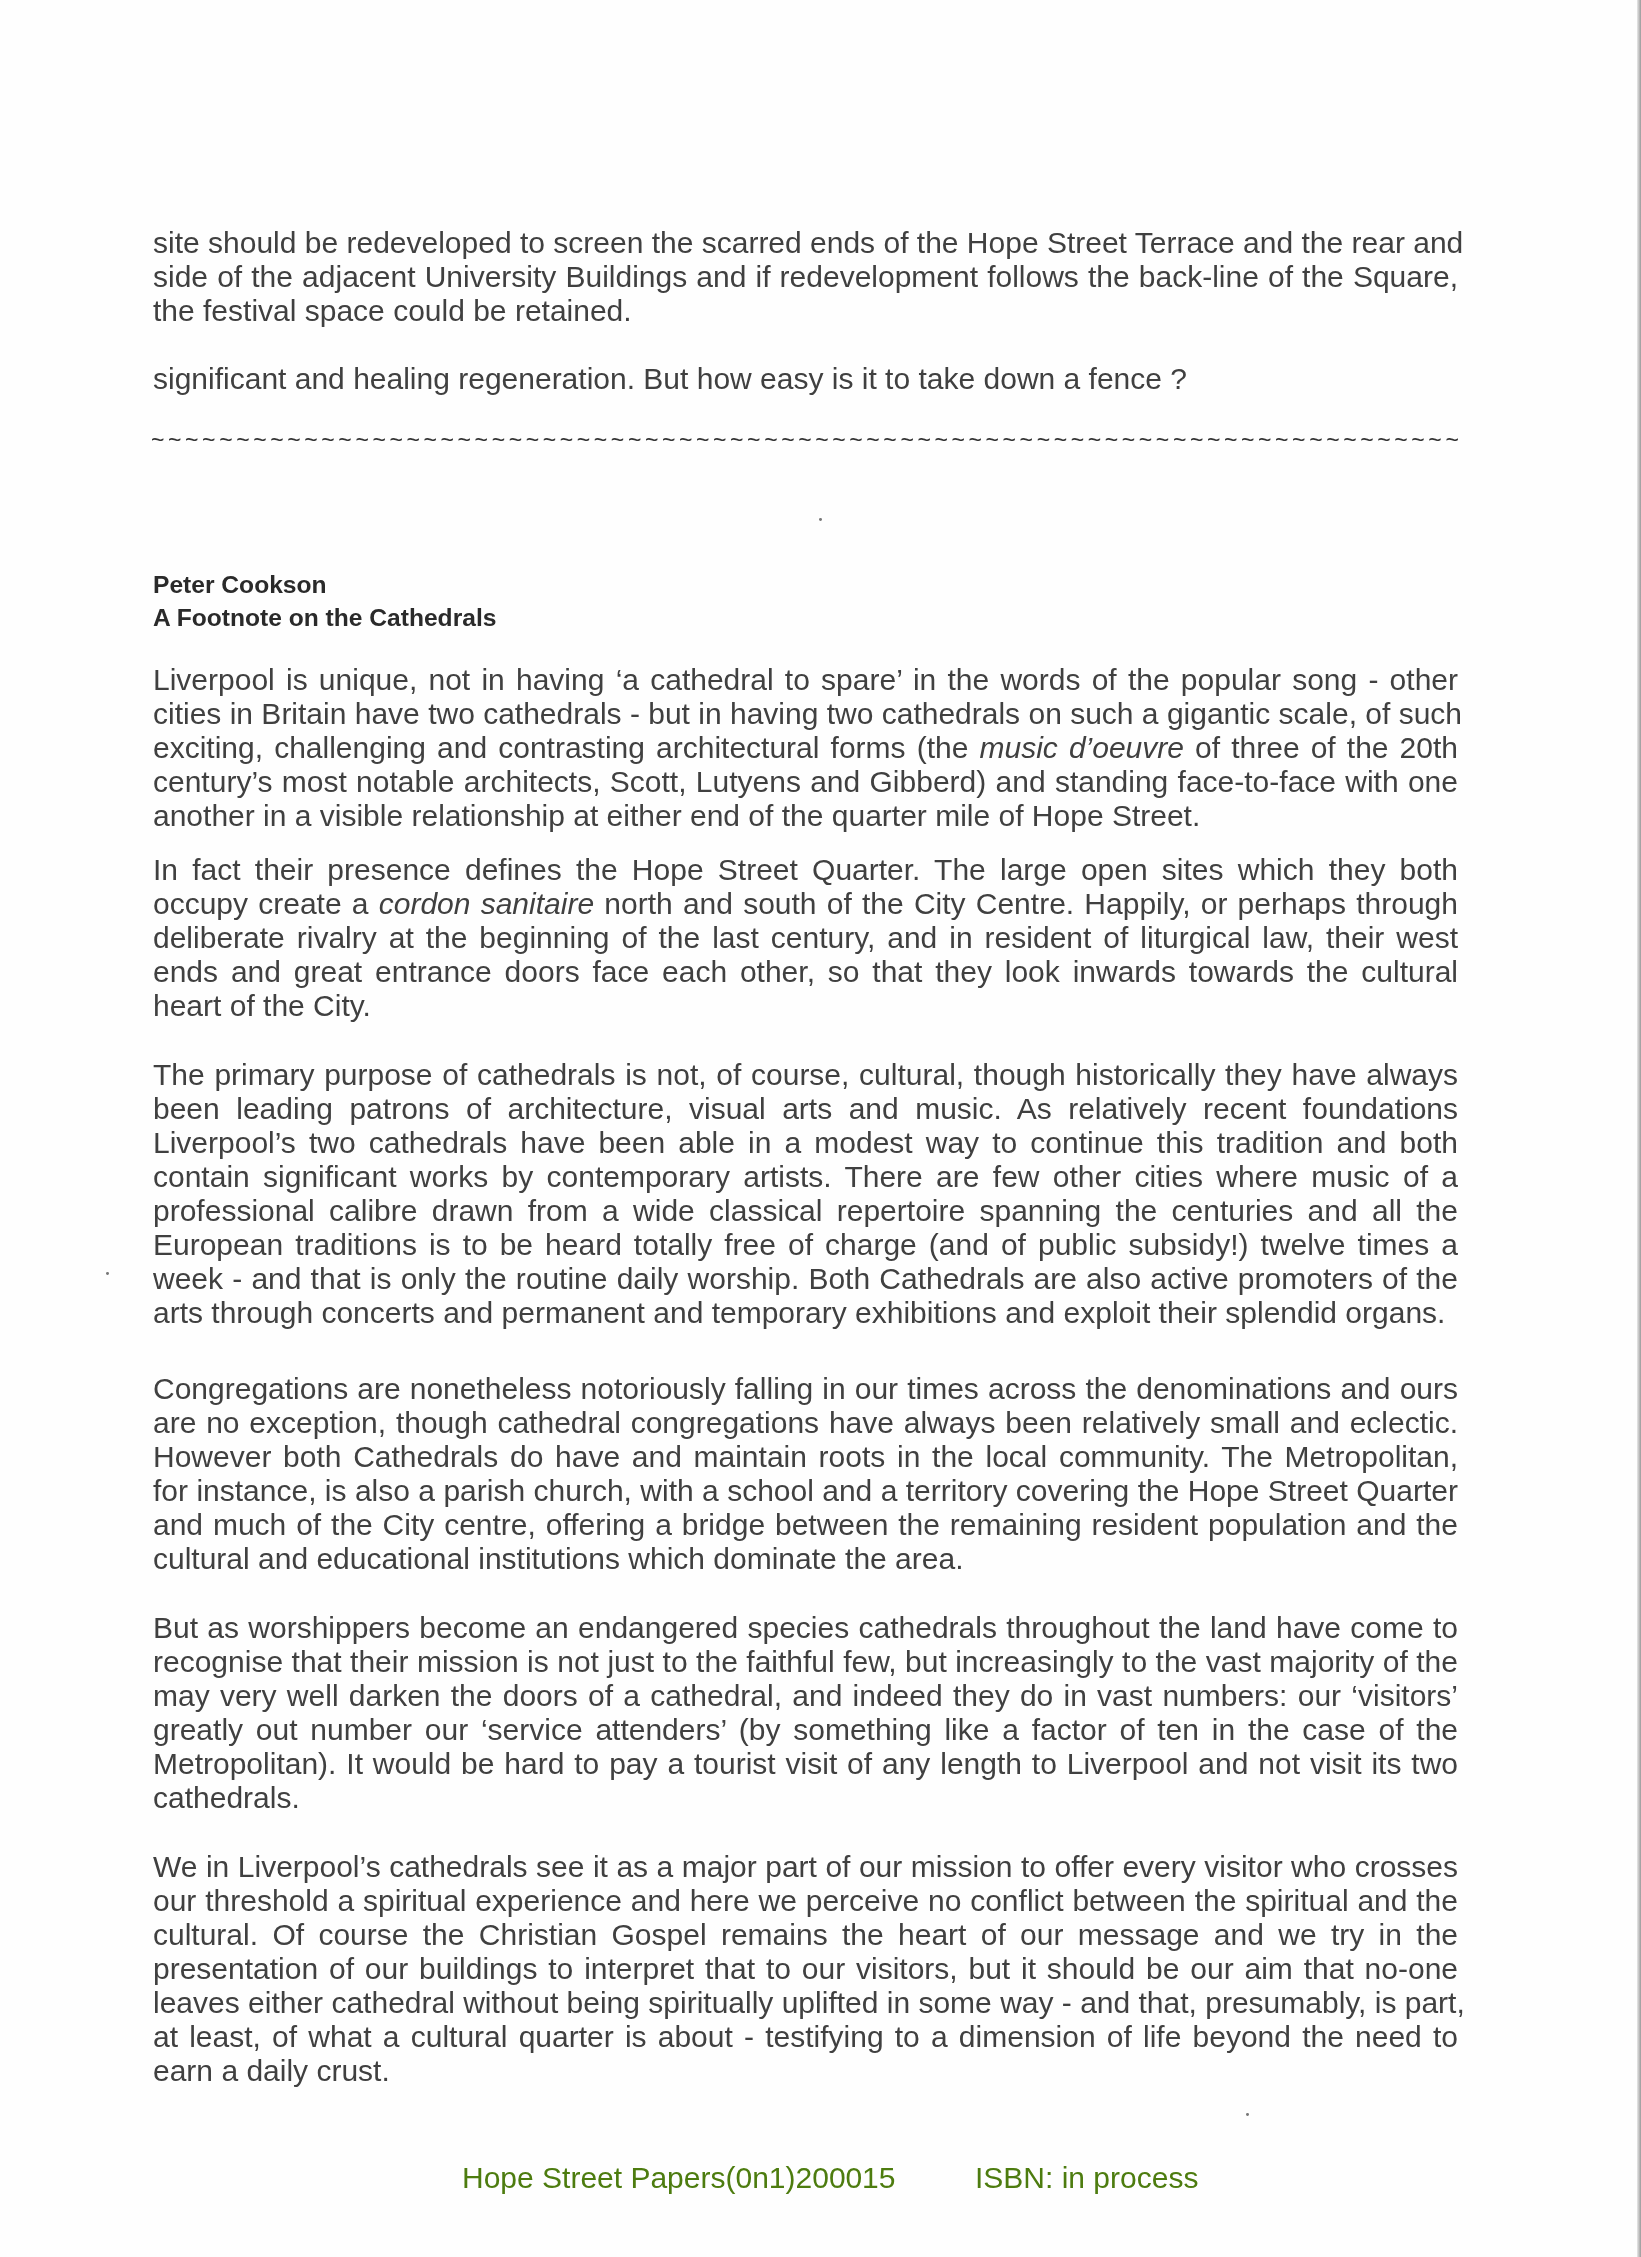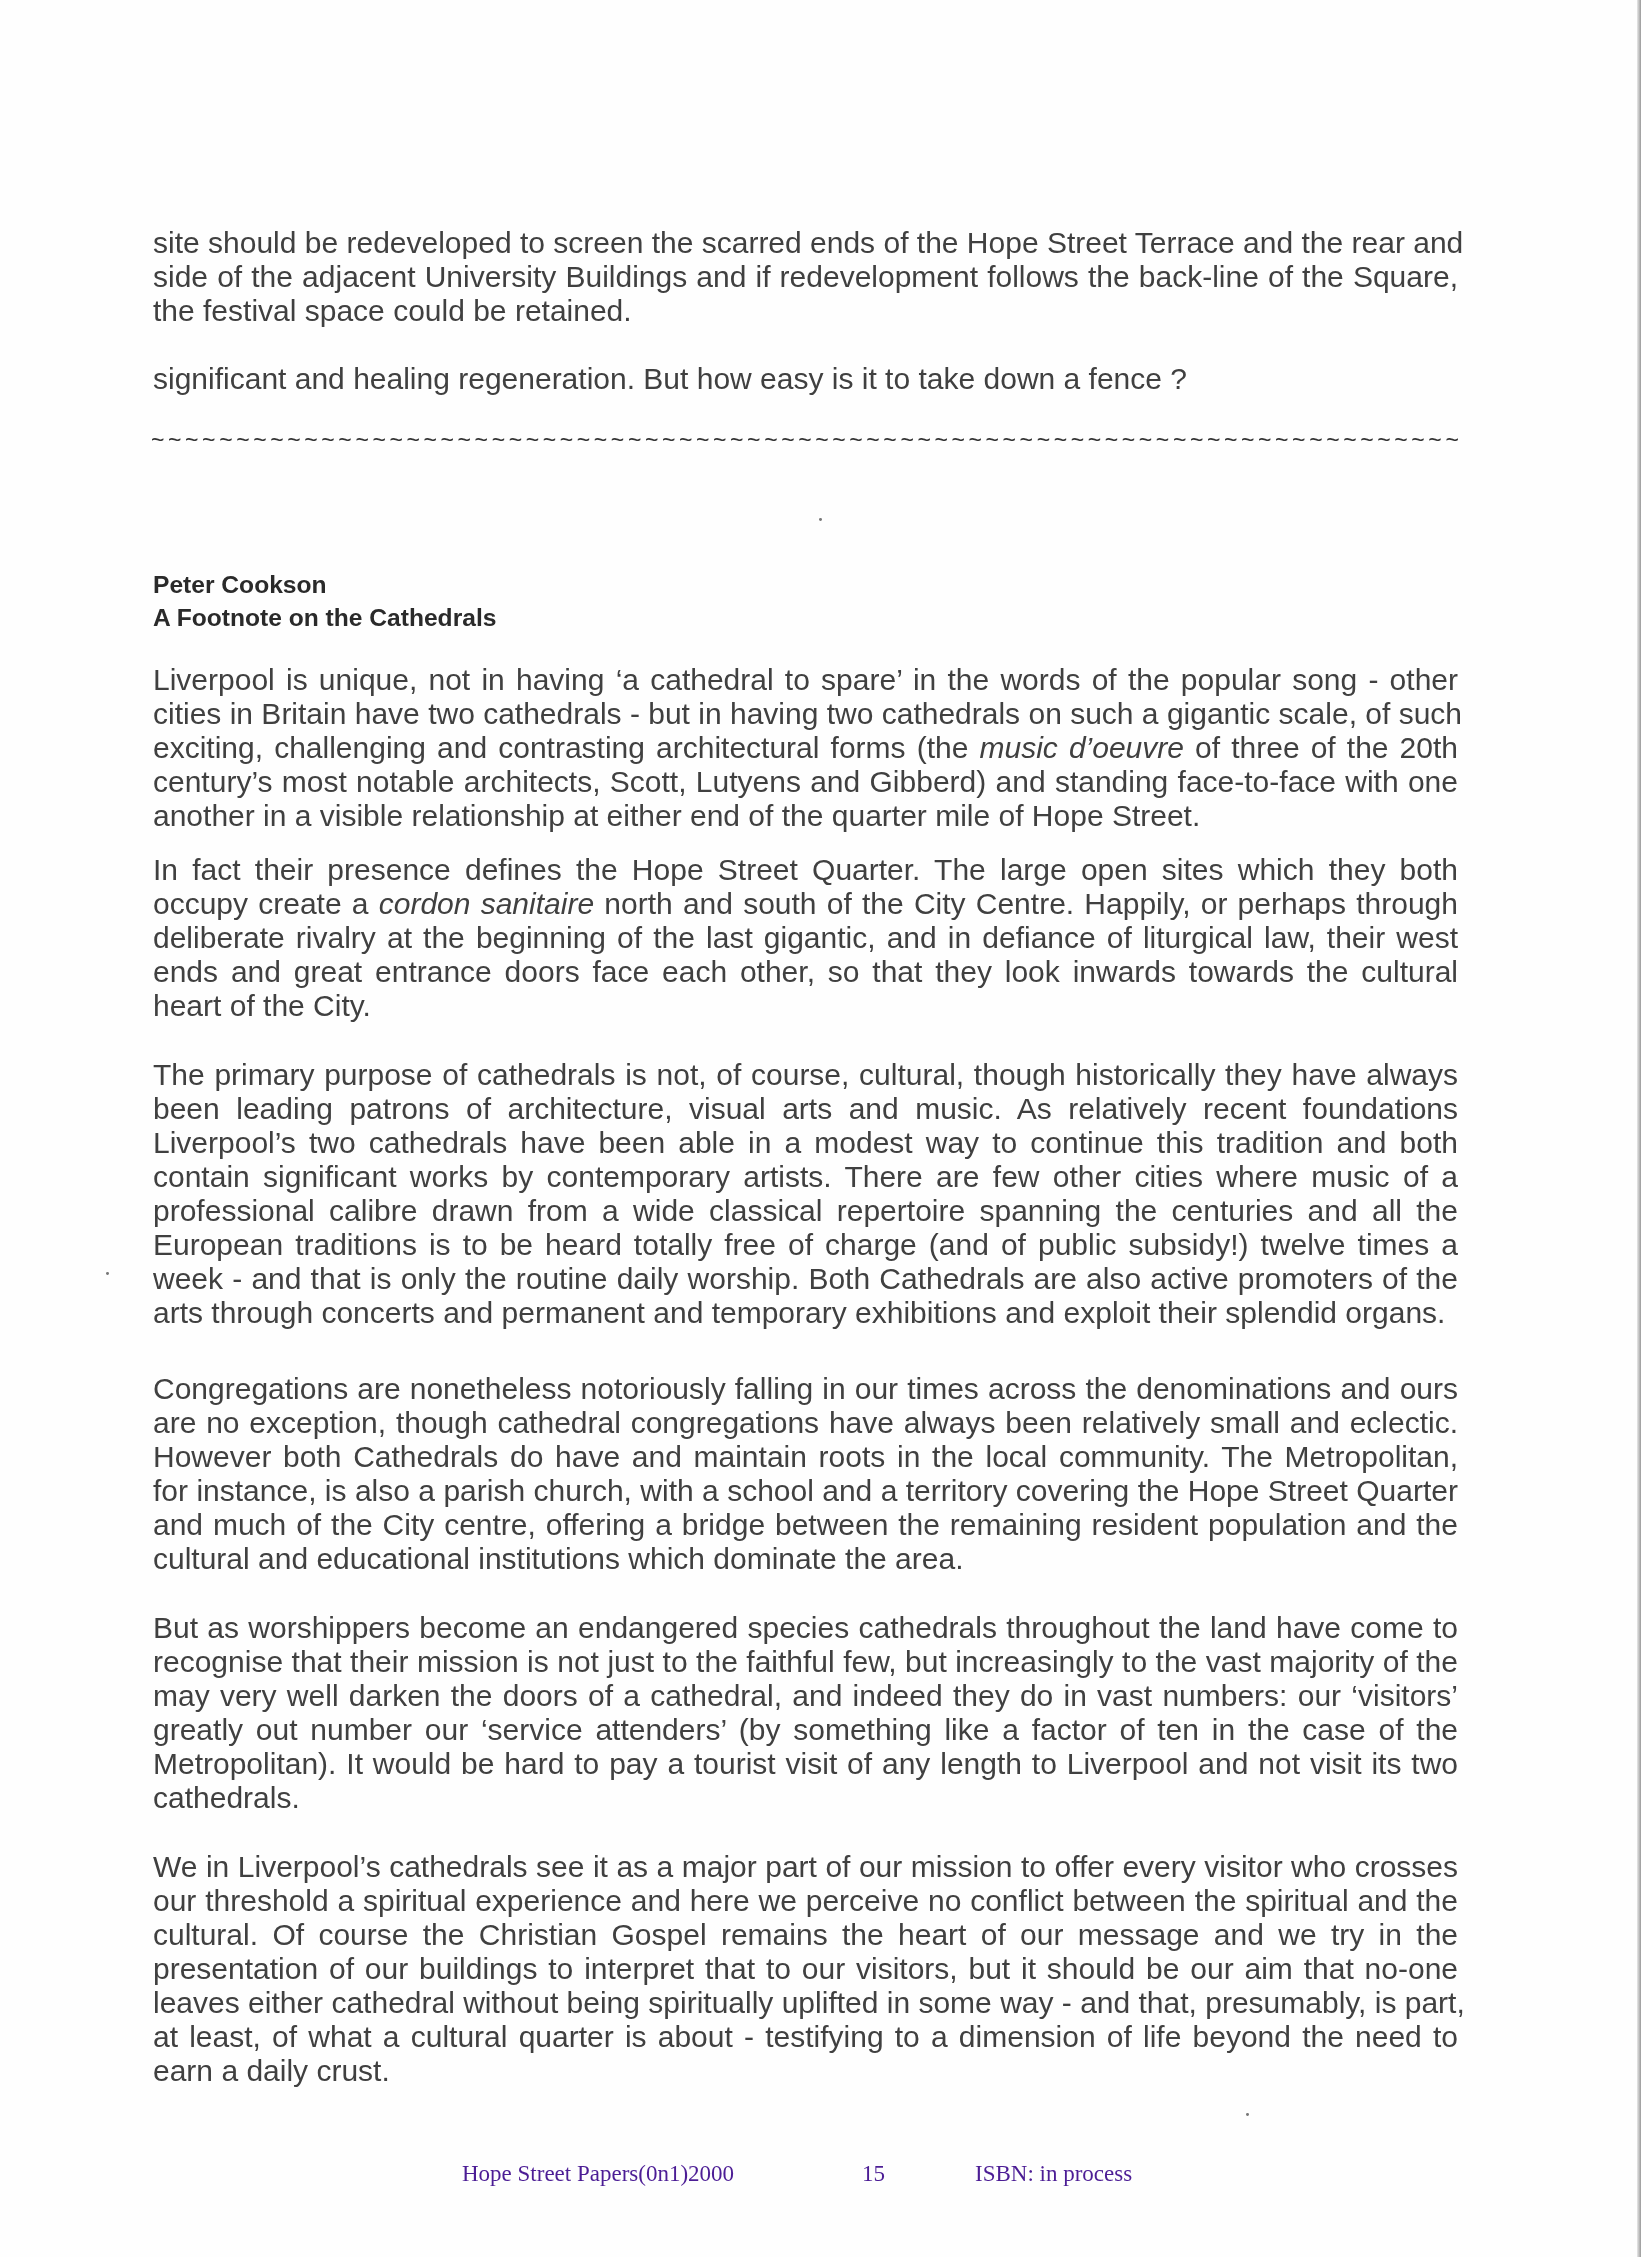--- a/index.html
+++ b/index.html
@@ -23,21 +23,21 @@
     font-size: 24.6px; line-height: 34px; color: #2a2a2a;
     text-decoration-thickness: 1.9px; text-underline-offset: 2.9px;
   }
   .tilde-rule {
     position: absolute; left: 151px; top: 431px; width: 1309px; height: 19.3px;
     font-family: "Liberation Sans", sans-serif; font-size: 23px; line-height: 19.3px;
     color: #333; white-space: nowrap; overflow: hidden; letter-spacing: 3.6px;
   }
   .footer {
     position: absolute; top: 2161px;
-    font-family: Liberation Serif, serif; font-size: 23px; color: #4c1d95;
+    font-family: Liberation Sans, sans-serif; font-size: 30px; color: #4d7c0f;
   }
   em { font-style: italic; }
   .speck { position: absolute; width: 2.9px; height: 2.9px; background: #777; border-radius: 50%; }
 </style>
 </head>
 <body>
 
 <div class="page">
   <div class="scan-edge"></div>
 
@@ -61,21 +61,21 @@
     <div class="para">
         <span class="line">Liverpool is unique, not in having ‘a cathedral to spare’ in the words of the popular song - other</span>
         <span class="line">cities in Britain have two cathedrals - but in having two cathedrals on such a gigantic scale, of such</span>
         <span class="line">exciting, challenging and contrasting architectural forms (the <em>music d’oeuvre</em> of three of the 20th</span>
         <span class="line">century’s most notable architects, Scott, Lutyens and Gibberd) and standing face-to-face with one</span>
         <span class="line last">another in a visible relationship at either end of the quarter mile of Hope Street.</span>
       </div>
     <div class="para" style="margin-top:20px;">
         <span class="line">In fact their presence defines the Hope Street Quarter.  The large open sites which they both</span>
         <span class="line">occupy create a <em>cordon sanitaire</em> north and south of the City Centre.  Happily, or perhaps through</span>
-        <span class="line">deliberate rivalry at the beginning of the last gigantic, and in defiance of liturgical law, their west</span>
+        <span class="line">deliberate rivalry at the beginning of the last century, and in resident of liturgical law, their west</span>
         <span class="line">ends and great entrance doors face each other, so that they look inwards towards the cultural</span>
         <span class="line last">heart of the City.</span>
       </div>
     <div class="para" style="margin-top:35px;">
         <span class="line">The primary purpose of cathedrals is not, of course, cultural, though historically they have always</span>
         <span class="line">been leading patrons of architecture, visual arts and music.  As relatively recent foundations</span>
         <span class="line">Liverpool’s two cathedrals have been able in a modest way to continue this tradition and both</span>
         <span class="line">contain significant works by contemporary artists.  There are few other cities where music of a</span>
         <span class="line">professional calibre drawn from a wide classical repertoire spanning the centuries and all the</span>
         <span class="line">European traditions is to be heard totally free of charge (and of public subsidy!) twelve times a</span>

